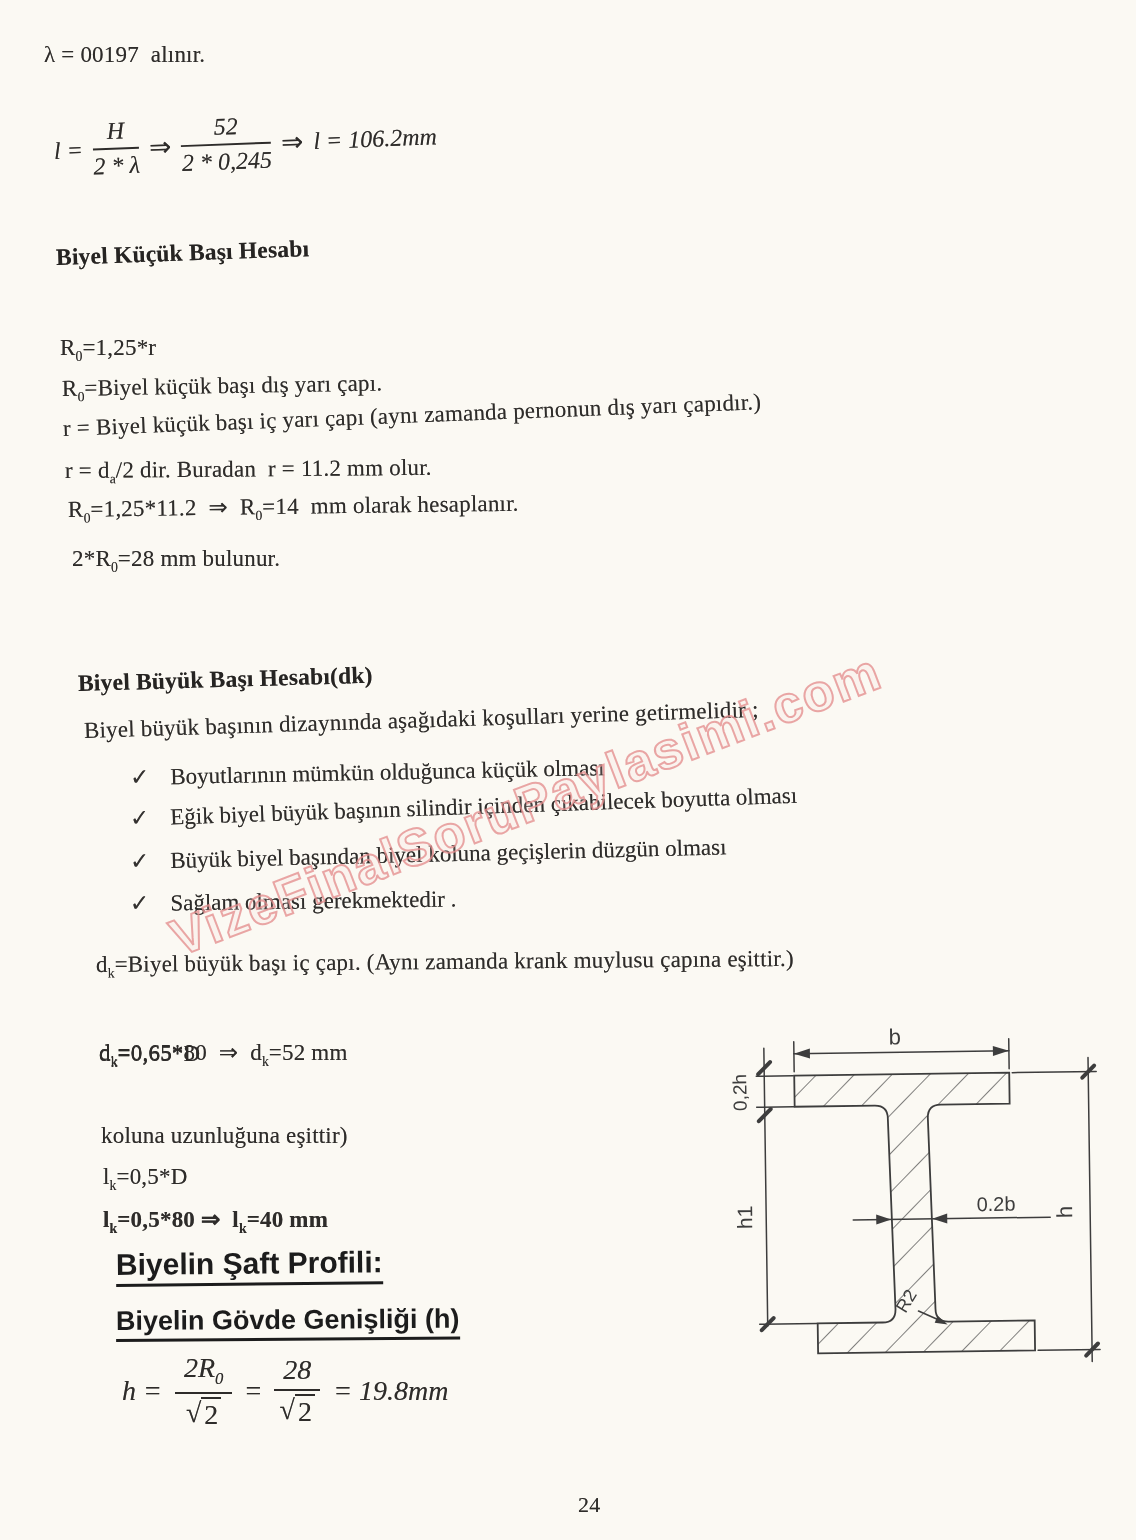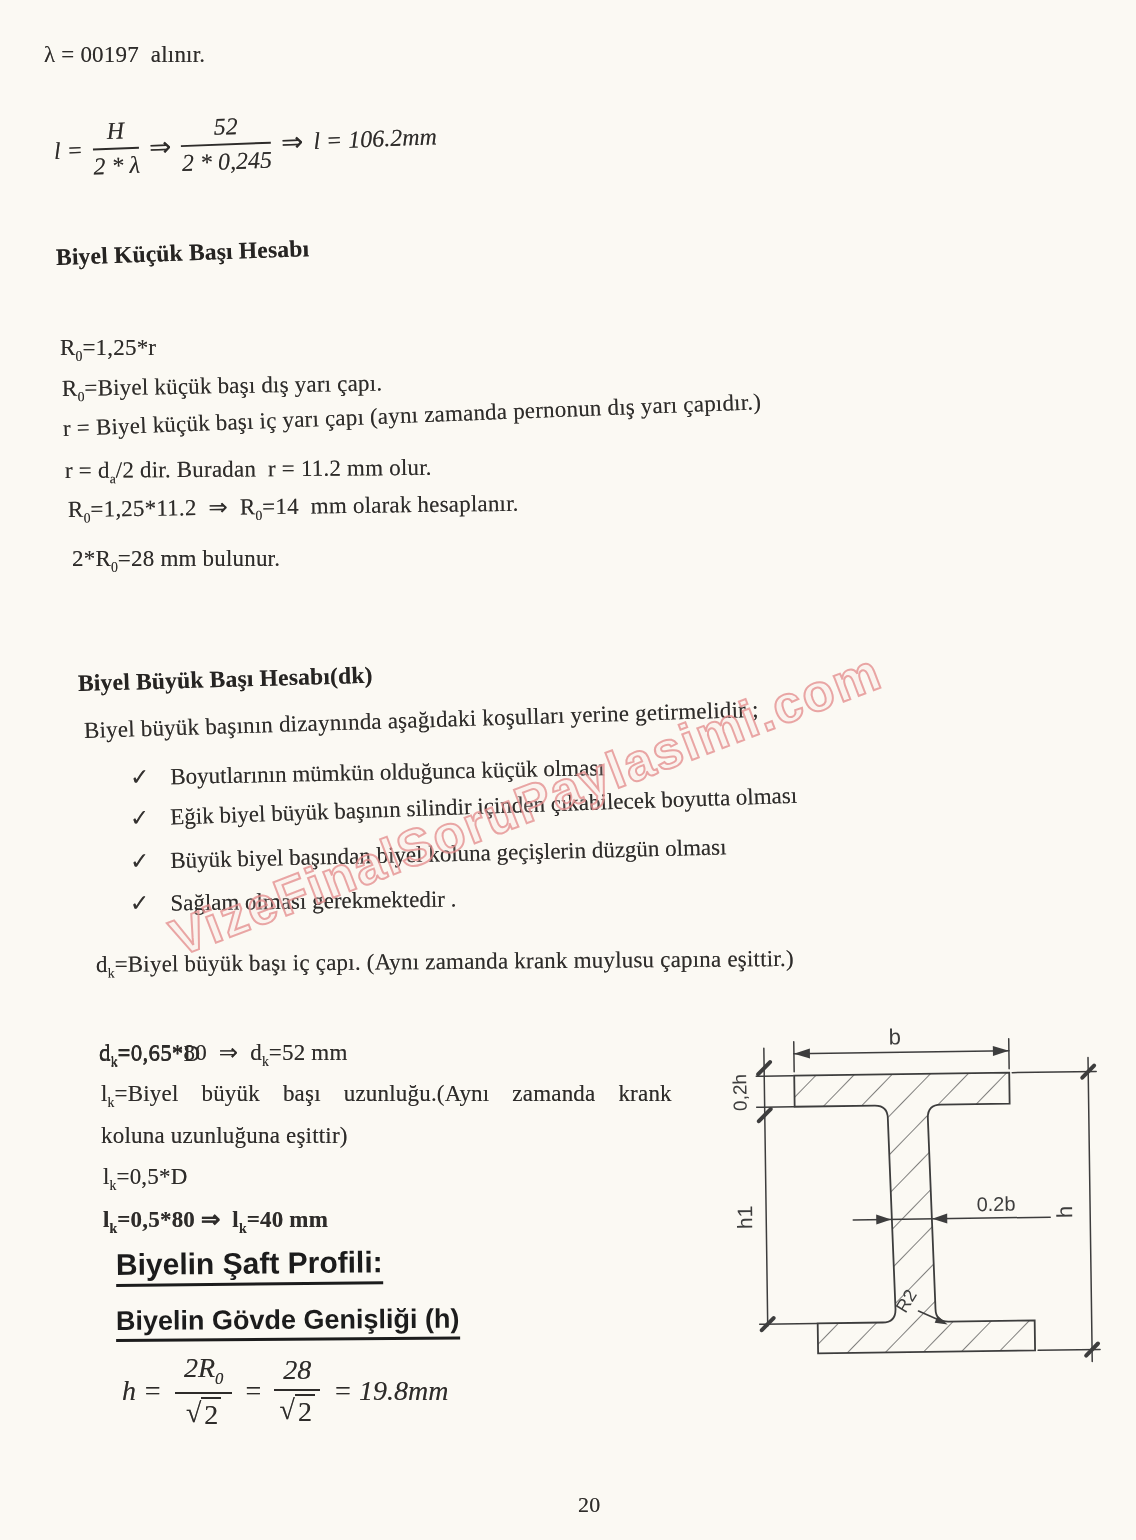--- a/index.html
+++ b/index.html
@@ -116,21 +116,20 @@
     <span class="btext">Büyük biyel başından biyel koluna geçişlerin düzgün olması</span>
   </div>
   <div class="bullet" style="left:130px;top:890px;transform:rotate(-0.8deg);">
     <span class="check">✓</span>
     <span class="btext">Sağlam olması gerekmektedir .</span>
   </div>
 
   <div class="line" style="left:96px;top:952px;transform:rotate(-0.5deg);">d<sub>k</sub>=Biyel büyük başı iç çapı. (Aynı zamanda krank muylusu çapına eşittir.)</div>
   <div class="line" style="left:99px;top:997px;margin-top:44px;">d<sub>k</sub>=0,65*D</div>
   <div class="line" style="left:99px;top:1039px;">d<sub>k</sub>=0,65*80  ⇒  d<sub>k</sub>=52 mm</div>
-  <div class="line just" style="left:101px;top:1081px;">l<sub>k</sub>=Biyel büyük başı uzunluğu.(Aynı zamanda krank</div>
   <div class="line" style="left:101px;top:1123px;">koluna uzunluğuna eşittir)</div>
   <div class="line" style="left:103px;top:1164px;">l<sub>k</sub>=0,5*D</div>
   <div class="line" style="left:103px;top:1206px;font-weight:bold;">l<sub>k</sub>=0,5*80 ⇒  l<sub>k</sub>=40 mm</div>
 
   <div class="sans-heading" style="left:116px;top:1248px;font-size:30px;transform:rotate(-0.6deg);">Biyelin Şaft Profili:</div>
   <div class="sans-heading" style="left:116px;top:1306px;font-size:27px;transform:rotate(-0.4deg);">Biyelin Gövde Genişliği (h)</div>
 
   <div class="formula" id="formula-h" style="left:122px;top:1352px;gap:13px;font-size:28px;">
     <span>h =</span>
     <span class="frac">
@@ -195,15 +194,15 @@
       <text transform="rotate(-90 374 212)" x="374" y="212" text-anchor="middle" font-family="Liberation Sans, sans-serif" font-size="22" fill="#3d3d3d">h</text>
 
       <text transform="rotate(-58 212 302)" x="212" y="302" text-anchor="middle" font-family="Liberation Sans, sans-serif" font-size="18" fill="#3d3d3d">R2</text>
       <line x1="219" y1="309" x2="241" y2="319" stroke="#3d3d3d" stroke-width="1.6"></line>
       <polygon points="248,323 235,321 238,314" fill="#3d3d3d"></polygon>
     </g>
   </svg>
 
   <div id="watermark">VizeFinalSoruPaylasimi.com</div>
 
-  <div id="pagenum" class="line" style="position:absolute;">20</div>
+  <div id="pagenum" class="line" style="position:absolute;">24</div>
 
 </div>
 
 </body></html>

